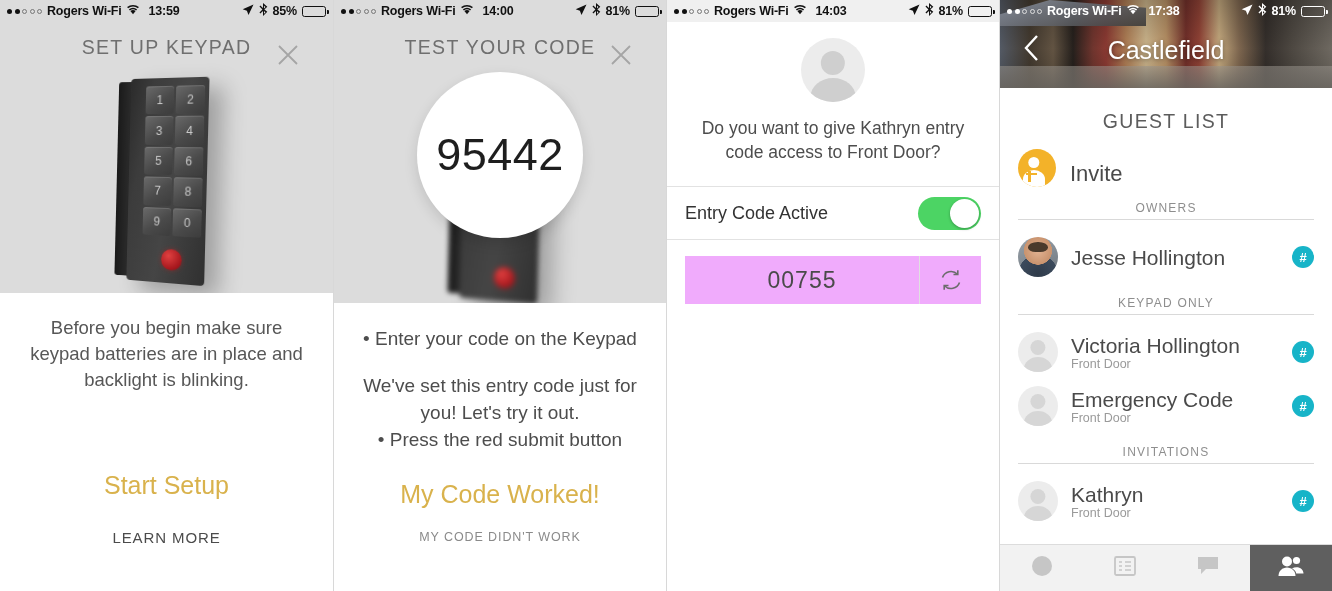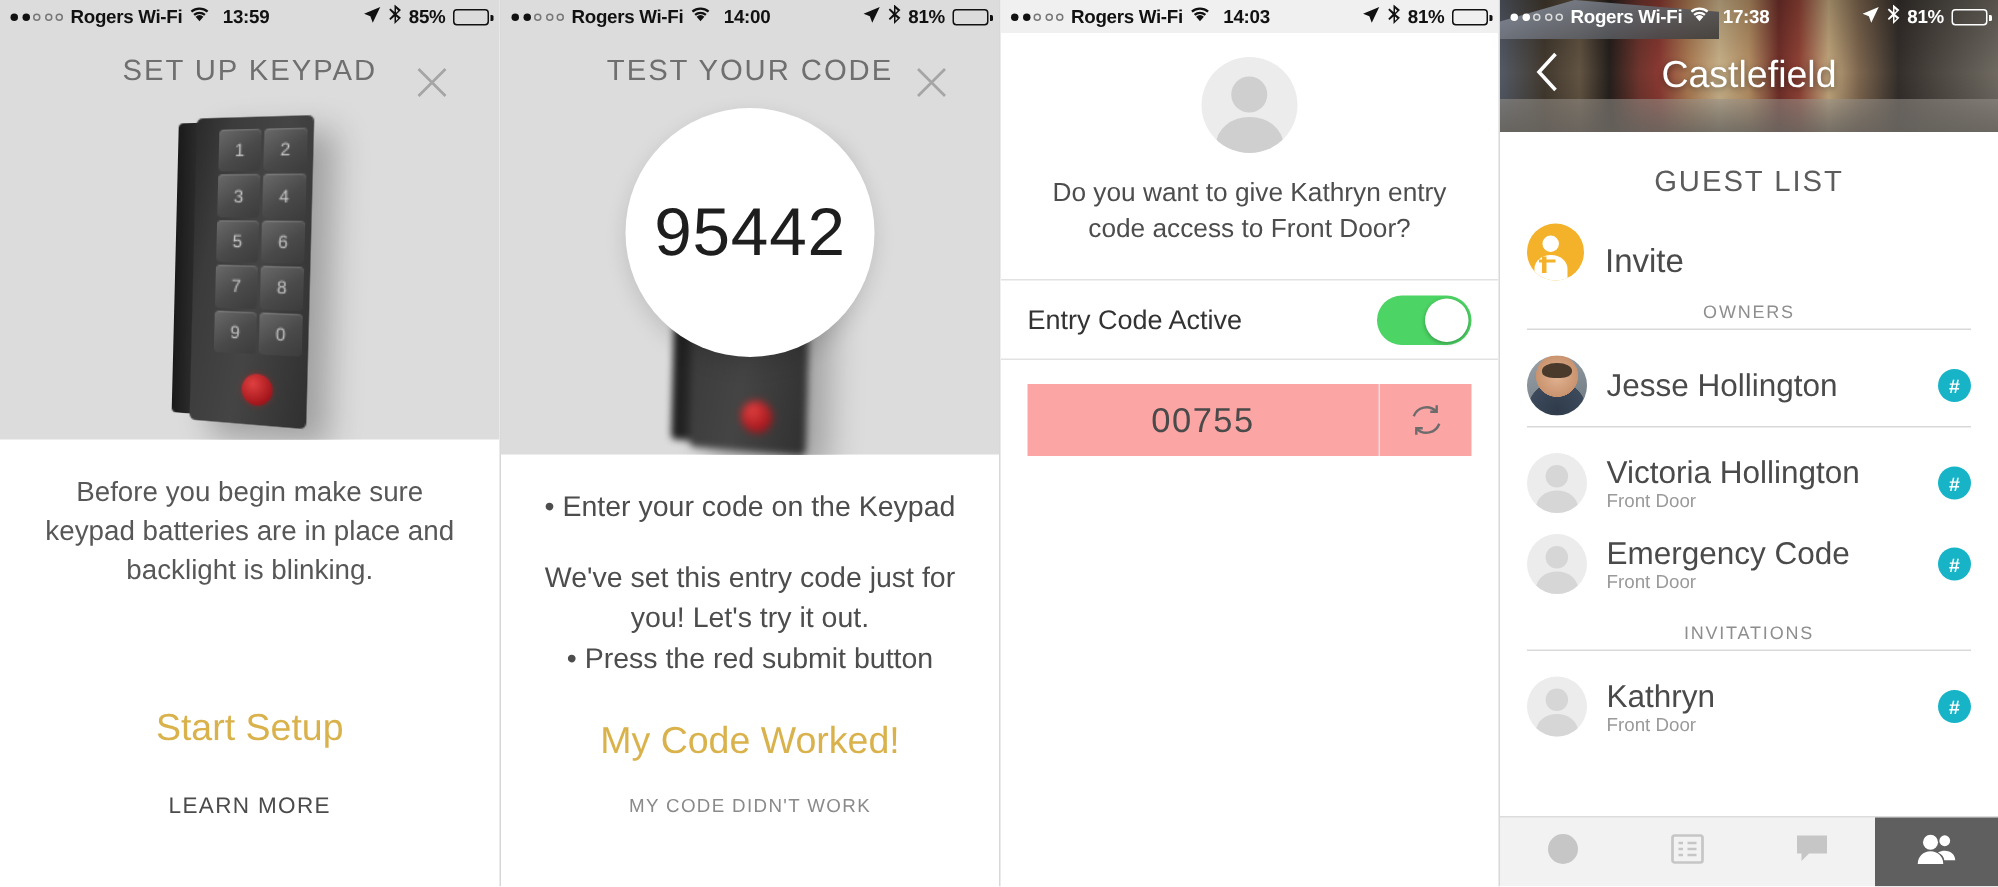--- a/index.html
+++ b/index.html
@@ -175,21 +175,21 @@
   .ios-switch {
     margin-left: auto; width: 63px; height: 33px; border-radius: 17px;
     background: #4cd464; position: relative;
   }
   .ios-switch .knob {
     position: absolute; top: 2px; right: 2px; width: 29px; height: 29px;
     border-radius: 50%; background: #fff; box-shadow: 0 1px 3px rgba(0,0,0,0.3);
   }
   .code-row {
     margin: 16px 18px 0 18px; height: 48px;
-    display: flex; align-items: center; background: #fca5a5;
+    display: flex; align-items: center; background: #f0abfc;
   }
   .code-row .val {
     flex: 1; text-align: center; font-size: 23px; color: #4a4a4a; letter-spacing: 1px;
   }
   .code-row .refresh {
     width: 62px; height: 100%; border-left: 1px solid #e0e0e0;
     display: flex; align-items: center; justify-content: center; color: #6c6c6c;
   }
 
   
@@ -555,20 +555,21 @@
     <div class="section-head">OWNERS</div>
     <div class="section-rule"></div>
     <div class="guest-row">
       <span class="g-avatar photo"></span>
       <span class="g-text">
         <span class="g-name" style="display:block">Jesse Hollington</span>
       </span>
       <span class="hash-badge">#</span>
     </div>
 
+    <div class="section-head" style="padding-top:12px">KEYPAD ONLY</div>
     <div class="section-rule"></div>
     <div class="guest-row">
       <span class="g-avatar ph"></span>
       <span class="g-text">
         <span class="g-name" style="display:block">Victoria Hollington</span>
         <span class="g-sub" style="display:block">Front Door</span>
       </span>
       <span class="hash-badge">#</span>
     </div>
     <div class="guest-row">

